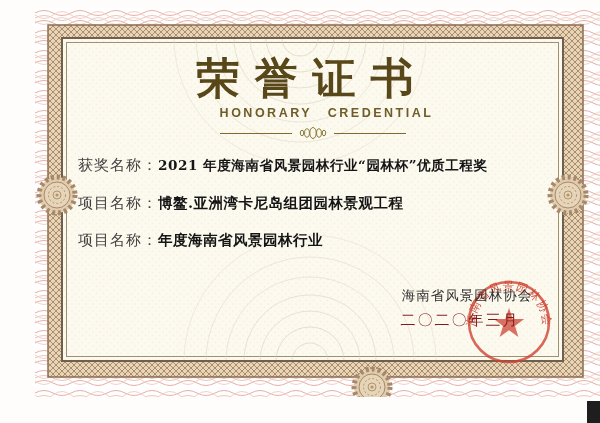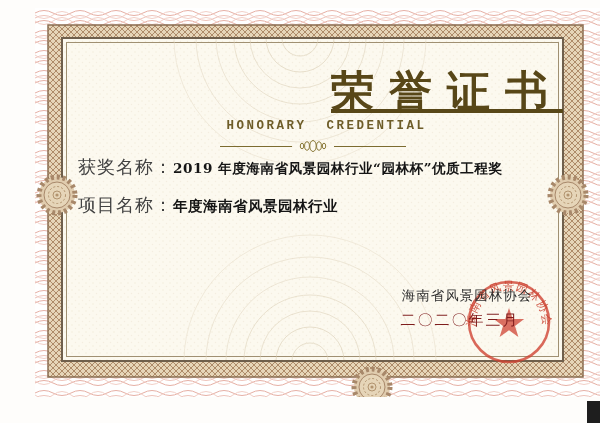--- a/index.html
+++ b/index.html
@@ -7,38 +7,38 @@
     width:600px;height:423px;overflow:hidden;position:relative;
     background:#ffffff;font-family:"DejaVu Serif","Liberation Serif",serif;
   }
   .stage{position:absolute;inset:0;background:#fefdfb;}
   
   .cert{position:absolute;left:35px;top:8px;width:572px;height:389px;}
   .frame-svg{position:absolute;left:0;top:0;}
   
   .inner{position:absolute;left:27px;top:30px;width:501px;height:323px;}
   .title{
-    margin-top:31px;text-align:right;
+    margin-top:18px;text-align:center;
     font-size:43px;font-weight:700;color:#584718;
-    letter-spacing:15px;line-height:1.05;text-decoration:underline;
+    letter-spacing:15px;line-height:1.05;
   }
   .subtitle{
     margin-top:5px;text-align:center;
     font-size:12.5px;font-weight:700;color:#6e5d28;
     letter-spacing:2.5px;word-spacing:10px;
-    font-family:Liberation Mono, monospace;
+    font-family:Liberation Sans, sans-serif;
     margin-left:28px;
   }
   .divider{
     margin-top:6px;display:flex;align-items:center;justify-content:center;gap:4px;
   }
   .divider .rule{width:72px;height:0;border-top:1.6px solid #7c6c30;}
   .fields{position:absolute;left:16px;top:117px;right:6px;}
   .row{height:22px;margin-bottom:15.5px;white-space:nowrap;}
-  .lbl{font-size:18px;color:#414141;letter-spacing:1px;margin-top:21px;}
+  .lbl{font-size:15px;color:#414141;letter-spacing:1px;margin-top:21px;}
   .val{font-size:14.5px;font-weight:700;color:#151515;letter-spacing:0.5px;}
   .row-1 .val{font-size:13.6px;}
   .issuer{
     position:absolute;left:320px;top:249px;width:170px;text-align:center;
     font-size:13.5px;color:#2d2d2d;letter-spacing:1px;
   }
   .issue-date{
     position:absolute;left:318px;top:273px;width:160px;text-align:center;
     font-size:15px;color:#7f1d1d;letter-spacing:2px;
   }
@@ -126,21 +126,24 @@
           <ellipse cx="11" cy="7" rx="2.4" ry="4.2" fill="none" stroke="#8a7a3a" stroke-width="1"></ellipse>
           <ellipse cx="23" cy="7" rx="2.4" ry="4.2" fill="none" stroke="#8a7a3a" stroke-width="1"></ellipse>
           <ellipse cx="6" cy="7" rx="1.7" ry="2.8" fill="none" stroke="#8a7a3a" stroke-width="1"></ellipse>
           <ellipse cx="28" cy="7" rx="1.7" ry="2.8" fill="none" stroke="#8a7a3a" stroke-width="1"></ellipse>
         </svg>
         <span class="rule"></span>
       </div>
 
       <div class="fields">
         <div class="row row-1">
-          <span class="lbl">获奖名称：</span><span class="val">2019 年度海南省风景园林行业“园林杯”优质工程奖</span>
+          <span class="lbl">获奖名称：</span><span class="val">2021 年度海南省风景园林行业“园林杯”优质工程奖</span>
+        </div>
+        <div class="row row-2">
+          <span class="lbl">项目名称：</span><span class="val">博鳌.亚洲湾卡尼岛组团园林景观工程</span>
         </div>
         <div class="row row-3">
           <span class="lbl">项目名称：</span><span class="val">年度海南省风景园林行业</span>
         </div>
       </div>
 
       <svg class="seal" width="100" height="100" viewBox="0 0 100 100">
         <circle cx="50" cy="47" r="40" fill="none" stroke="#cf4433" stroke-width="2.6" opacity="0.8"></circle>
         <polygon points="50,33 53.7,43.9 65.2,44.1 56,50.9 59.4,61.9 50,55.3 40.6,61.9 44,50.9 34.8,44.1 46.3,43.9" fill="#d0493a" opacity="0.78"></polygon>
         <path id="sealArc" d="M 18 60 A 34 34 0 1 1 82 60" fill="none"></path>

